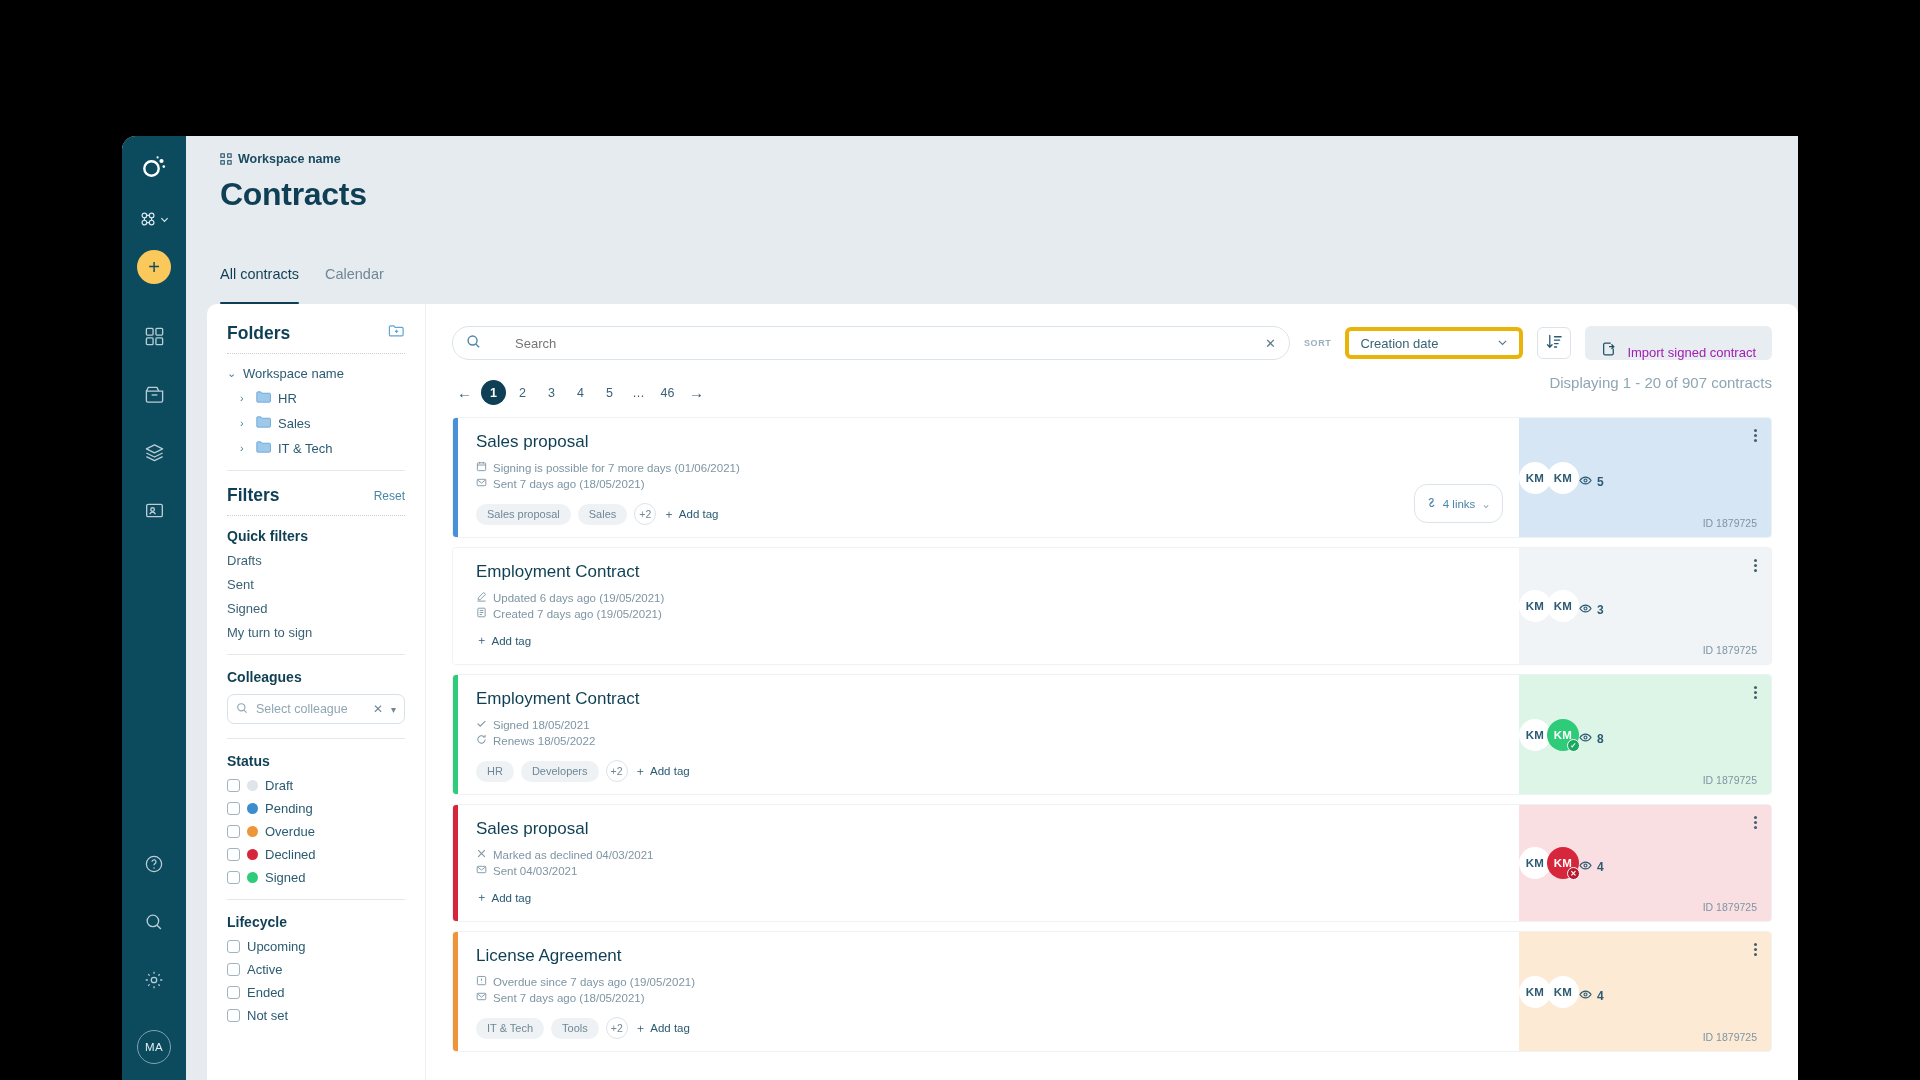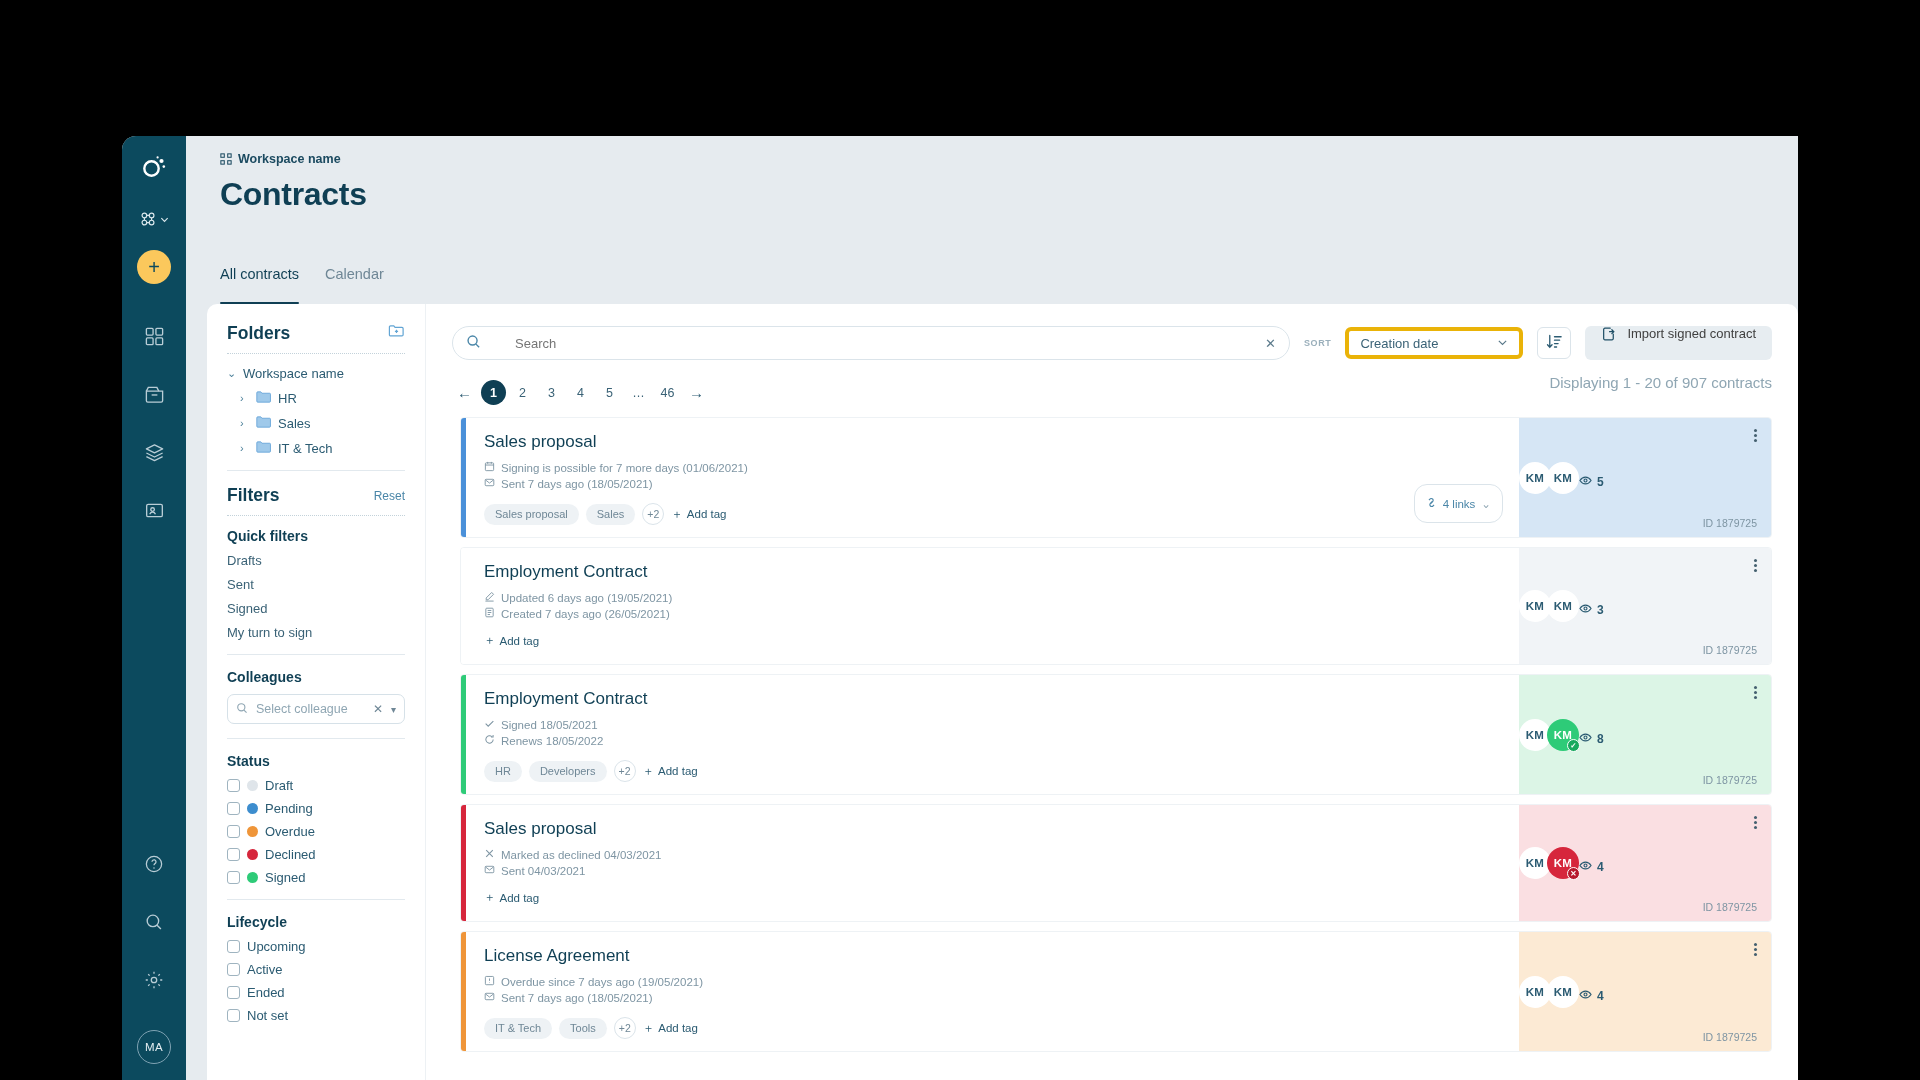--- a/index.html
+++ b/index.html
@@ -148,38 +148,38 @@
     width: 178px; height: 32px; border: 4px solid #eab308; border-radius: 6px;
     display:flex; align-items:center; justify-content:space-between;
     padding: 0 11px; font-size: 13px; color: #3a6276;
   }
   .sort-dir {
     width: 34px; height: 32px; border: 1px solid #dbe4ea; border-radius: 6px;
     display:flex; align-items:center; justify-content:center; color:#2b5b72;
   }
   .import-btn {
     height: 34px; background: #e7edf1; border-radius: 6px;
-    display: flex; align-items: flex-start; gap: 10px;
-    padding: 0 16px; font-size: 13px; color: #404040; border: none;
+    display: flex; align-items: flex-end; gap: 10px;
+    padding: 0 16px; font-size: 13px; color: #a21caf; border: none;
     font-family: inherit; cursor: pointer;
   }
 
   .pager { display:flex; align-items:center; gap: 4px; margin-top: 20px; }
   .pg {
     min-width: 25px; height: 25px; border-radius: 50%;
     display:flex; align-items:center; justify-content:center;
     font-size: 12.5px; color:#3a6276; cursor:pointer;
   }
   .pg.active { background:#0f3f54; color:#fff; font-weight:600; }
   .pg.arrow { color:#2b5b72; font-size: 15px; }
   .counter { margin-left:auto; font-size:15px; color:#8fa6b3; }
   .pager-row { display:flex; align-items:center; }
 
   
-  .cards { margin-top: 12px; margin-left: 8px; }
+  .cards { margin-top: 12px; }
   .card {
     display: flex; border-radius: 4px; overflow: hidden;
     margin-bottom: 9px; min-height: 118px;
     border: 1px solid #eef2f5;
     position: relative;
   }
   .stripe { width: 5px; flex: 0 0 5px; }
   .card-left { flex: 1; min-width:0; background:#fff; padding: 14px 18px 12px 18px; position: relative; }
   .card-title { font-size: 17px; color: #0f3f54; font-weight: 400; margin-bottom: 9px; }
   .meta { font-size: 11.5px; color:#7e95a3; display:flex; align-items:center; gap:6px; margin-bottom: 3px; }
@@ -609,21 +609,21 @@
                 </span>
                 <span>Updated 6 days ago (19/05/2021)</span>
               </div>
               <div class="meta">
                 <span class="g">
                   <svg width="11" height="11" viewBox="0 0 12 12" fill="none" stroke="#7e95a3" stroke-width="1">
                       <rect x="2" y="1.3" width="8" height="9.4" rx="1"></rect>
                       <path d="M4 3.8h4M4 6h4M4 8.2h2.6"></path>
                     </svg>
                 </span>
-                <span>Created 7 days ago (26/05/2021)</span>
+                <span>Created 7 days ago (19/05/2021)</span>
               </div>
               <div class="tags">
                 <span class="add-tag">
                   <span>＋</span>
                   <span>Add tag</span>
                 </span>
               </div>
             </div>
             <div class="card-right" style="background:#f1f4f7">
               <div class="kebab">

